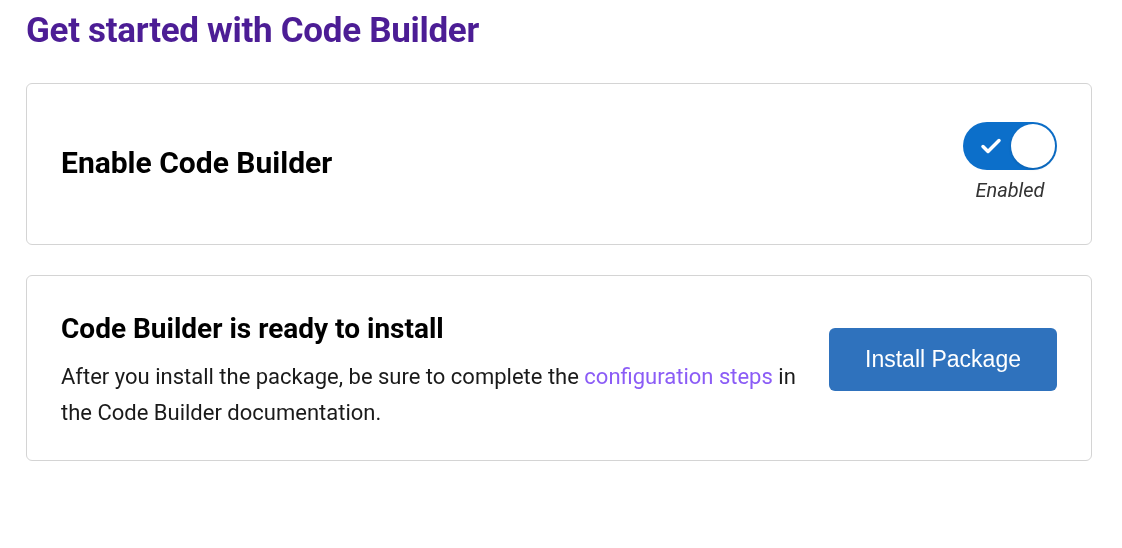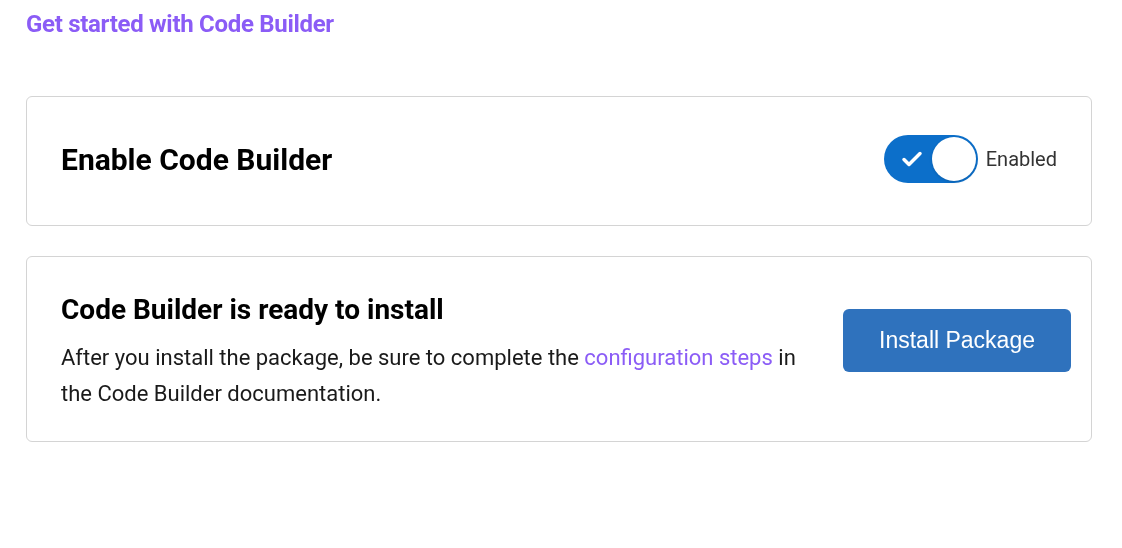--- a/index.html
+++ b/index.html
@@ -7,24 +7,24 @@
       padding: 0;
       box-sizing: border-box;
     }
     body {
       font-family: -apple-system, BlinkMacSystemFont, "Segoe UI", Roboto, Helvetica, Arial, sans-serif;
       background: #ffffff;
       padding: 10px 30px 30px 26px;
       width: 1122px;
     }
     .page-title {
-      font-size: 24px;
+      font-size: 35px;
       font-weight: 700;
-      color: #8b5cf6;
-      margin-bottom: 58px;
+      color: #4c1d95;
+      margin-bottom: 32px;
       letter-spacing: -0.3px;
     }
     .card {
       border: 1px solid #d4d4d4;
       border-radius: 6px;
       padding: 32px 34px;
       margin-bottom: 30px;
       display: flex;
       align-items: center;
       justify-content: space-between;
@@ -34,23 +34,24 @@
       padding: 38px 34px 42px 34px;
       text-align: right;
     }
     .enable-title {
       font-size: 30px;
       font-weight: 700;
       color: #000000;
     }
     .toggle-wrapper {
       display: flex;
-      flex-direction: row;
+      flex-direction: column;
       align-items: center;
       gap: 8px;
+      font-style: italic;
     }
     .toggle {
       width: 94px;
       height: 48px;
       background: #0c6fca;
       border-radius: 24px;
       position: relative;
       cursor: pointer;
       border: none;
       padding: 0;
@@ -72,21 +73,21 @@
       transform: translateY(-50%);
       display: flex;
       align-items: center;
       justify-content: center;
     }
     .toggle-label {
       font-size: 20px;
       color: #333333;
     }
     .install-card {
-      padding: 36px 20px 28px 34px;
+      padding: 36px 34px 28px 34px;
       align-items: flex-start;
     }
     .install-left {
       flex: 1;
       padding-right: 24px;
     }
     .install-title {
       font-size: 28px;
       font-weight: 700;
       color: #000000;

